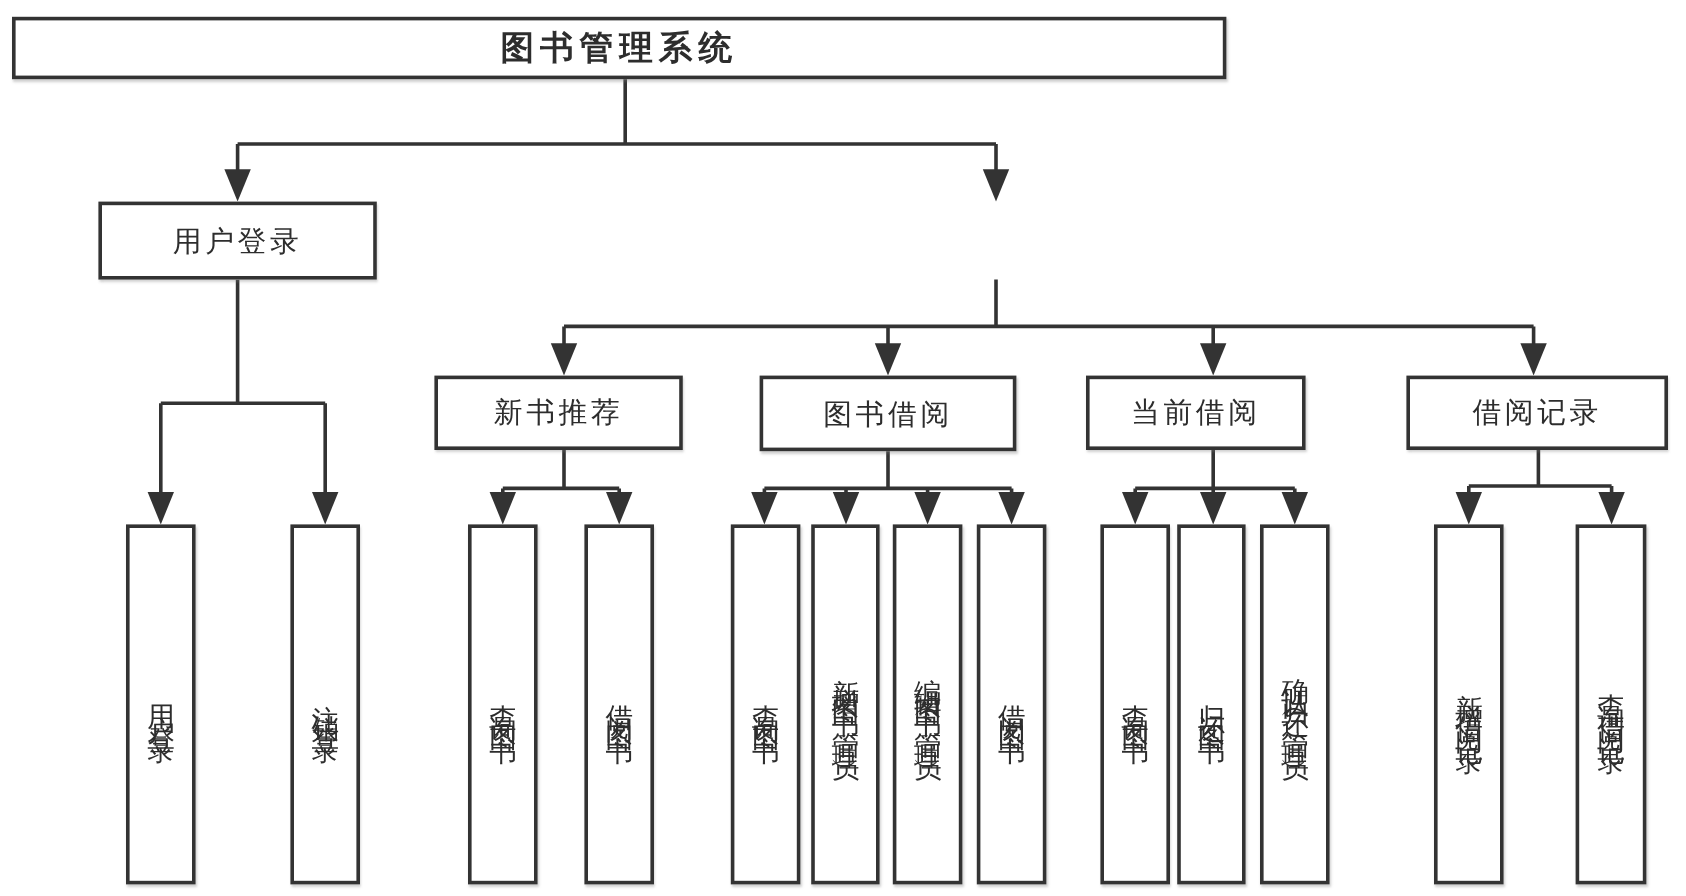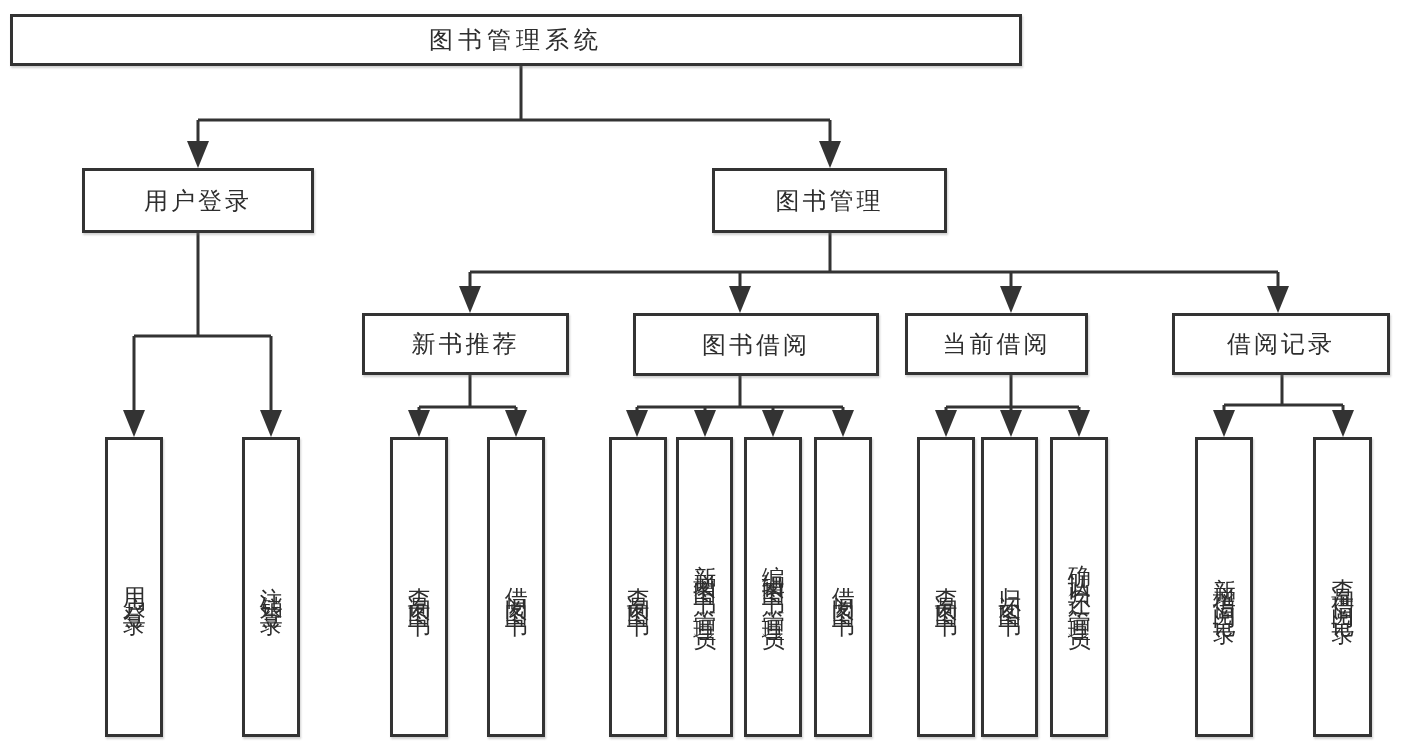--- a/index.html
+++ b/index.html
@@ -18,21 +18,21 @@
     position: absolute;
     box-sizing: border-box;
     border: 3px solid var(--line, #333333);
     background: var(--node-bg, #ffffff);
     color: var(--text, #2d2d2d);
     display: flex;
     align-items: center;
     justify-content: center;
     box-shadow: 1px 2px 2px rgba(120,120,120,0.35);
   }
-  .lvl-title  { font-size: 24px; letter-spacing: 5px; }
+  .lvl-title  { font-size: 28px; letter-spacing: 5px; font-weight: bold; }
   .lvl-branch { font-size: 24px; letter-spacing: 3px; }
   .leaf-label {
     writing-mode: vertical-rl;
     font-size: 23px;
     letter-spacing: 9px;
     line-height: 1.1;
   }
   .hlabel { white-space: nowrap; }
   .watermark {
     position: absolute;
@@ -85,28 +85,25 @@
     <polygon points="1332,410 1354,410 1343,437"></polygon>
   </svg>
 
   <div class="node lvl-title" style="left:10px; top:14px; width:1012px; height:52px;">
     <span class="hlabel">图书管理系统</span>
   </div>
 
   <div class="node lvl-branch" style="left:82px; top:168px; width:232px; height:65px;">
     <span class="hlabel">用户登录</span>
   </div>
-  <div class="node lvl-branch" style="left:712px; top:168px; width:235px; height:65px;">
-    <span class="hlabel">图书管理</span>
-  </div>
 
   <div class="node lvl-branch" style="left:362px; top:313px; width:207px; height:62px;">
     <span class="hlabel">新书推荐</span>
   </div>
-  <div class="node lvl-branch" style="left:633px; top:313px; width:246px; height:63px;">
+  <div class="node lvl-branch" style="left:633px; top:313px; width:214px; height:63px;">
     <span class="hlabel">图书借阅</span>
   </div>
   <div class="node lvl-branch" style="left:905px; top:313px; width:183px; height:62px;">
     <span class="hlabel">当前借阅</span>
   </div>
   <div class="node lvl-branch" style="left:1172px; top:313px; width:218px; height:62px;">
     <span class="hlabel">借阅记录</span>
   </div>
 
   <div class="node" style="left:105px; top:437px; width:58px; height:300px;">

